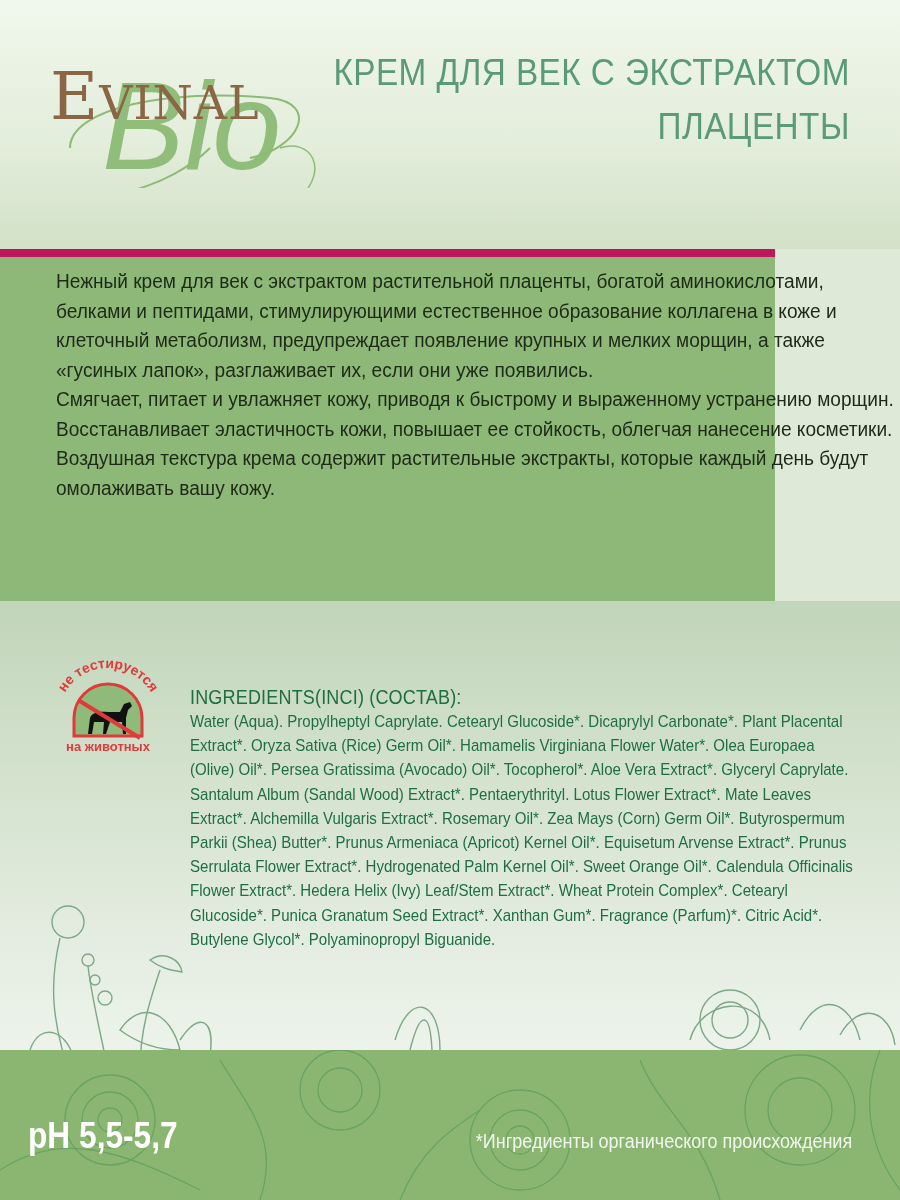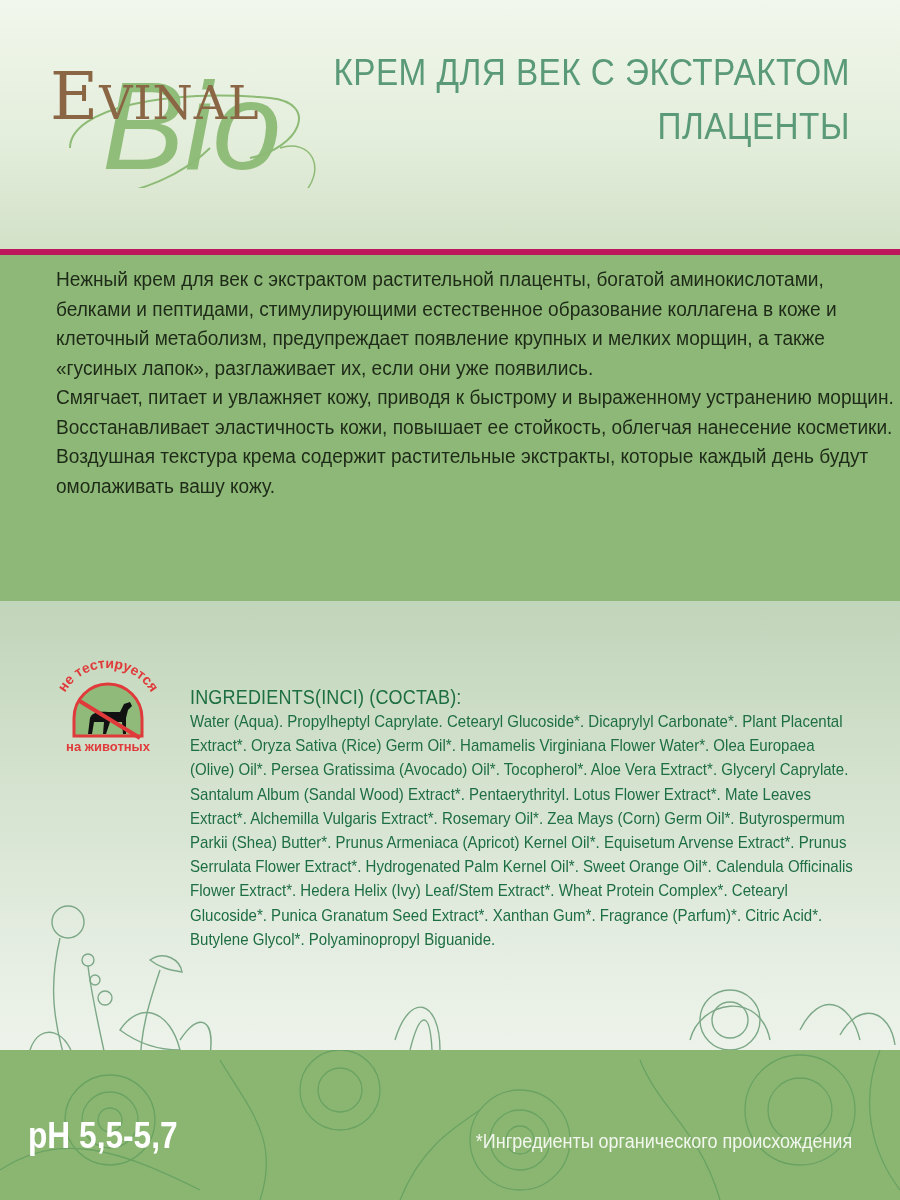--- a/index.html
+++ b/index.html
@@ -30,23 +30,23 @@
     .logo-swash {
       position: absolute; left: 10px; top: 48px; width: 270px; height: 100px; z-index: 1;
     }
     .title {
       position: absolute; right: 50px; top: 46px; text-align: right;
       font-family: "Liberation Sans", sans-serif;
       color: #5a9a78; font-size: 37px; line-height: 54px; letter-spacing: 0.5px;
       transform: scaleX(0.9); transform-origin: right top;
     }
     .desc {
-      position: absolute; left: 0; top: 249px; width: 900px; height: 352px;
+      position: absolute; left: 0; top: 249px; width: 775px; height: 352px;
       background: #8eb877;
-      border-top: 6px solid #be185d;
+      border-top: 8px solid #be185d;
       padding: 10px 30px 0 56px;
     }
     .desc p {
       font-family: "Liberation Sans", sans-serif;
       color: #1e2a18; font-size: 20px; line-height: 29.5px;
       transform: scaleX(0.955); transform-origin: left top;
       width: 880px;
     }
     .middle {
       position: absolute; left: 0; top: 601px; width: 900px; height: 449px;

